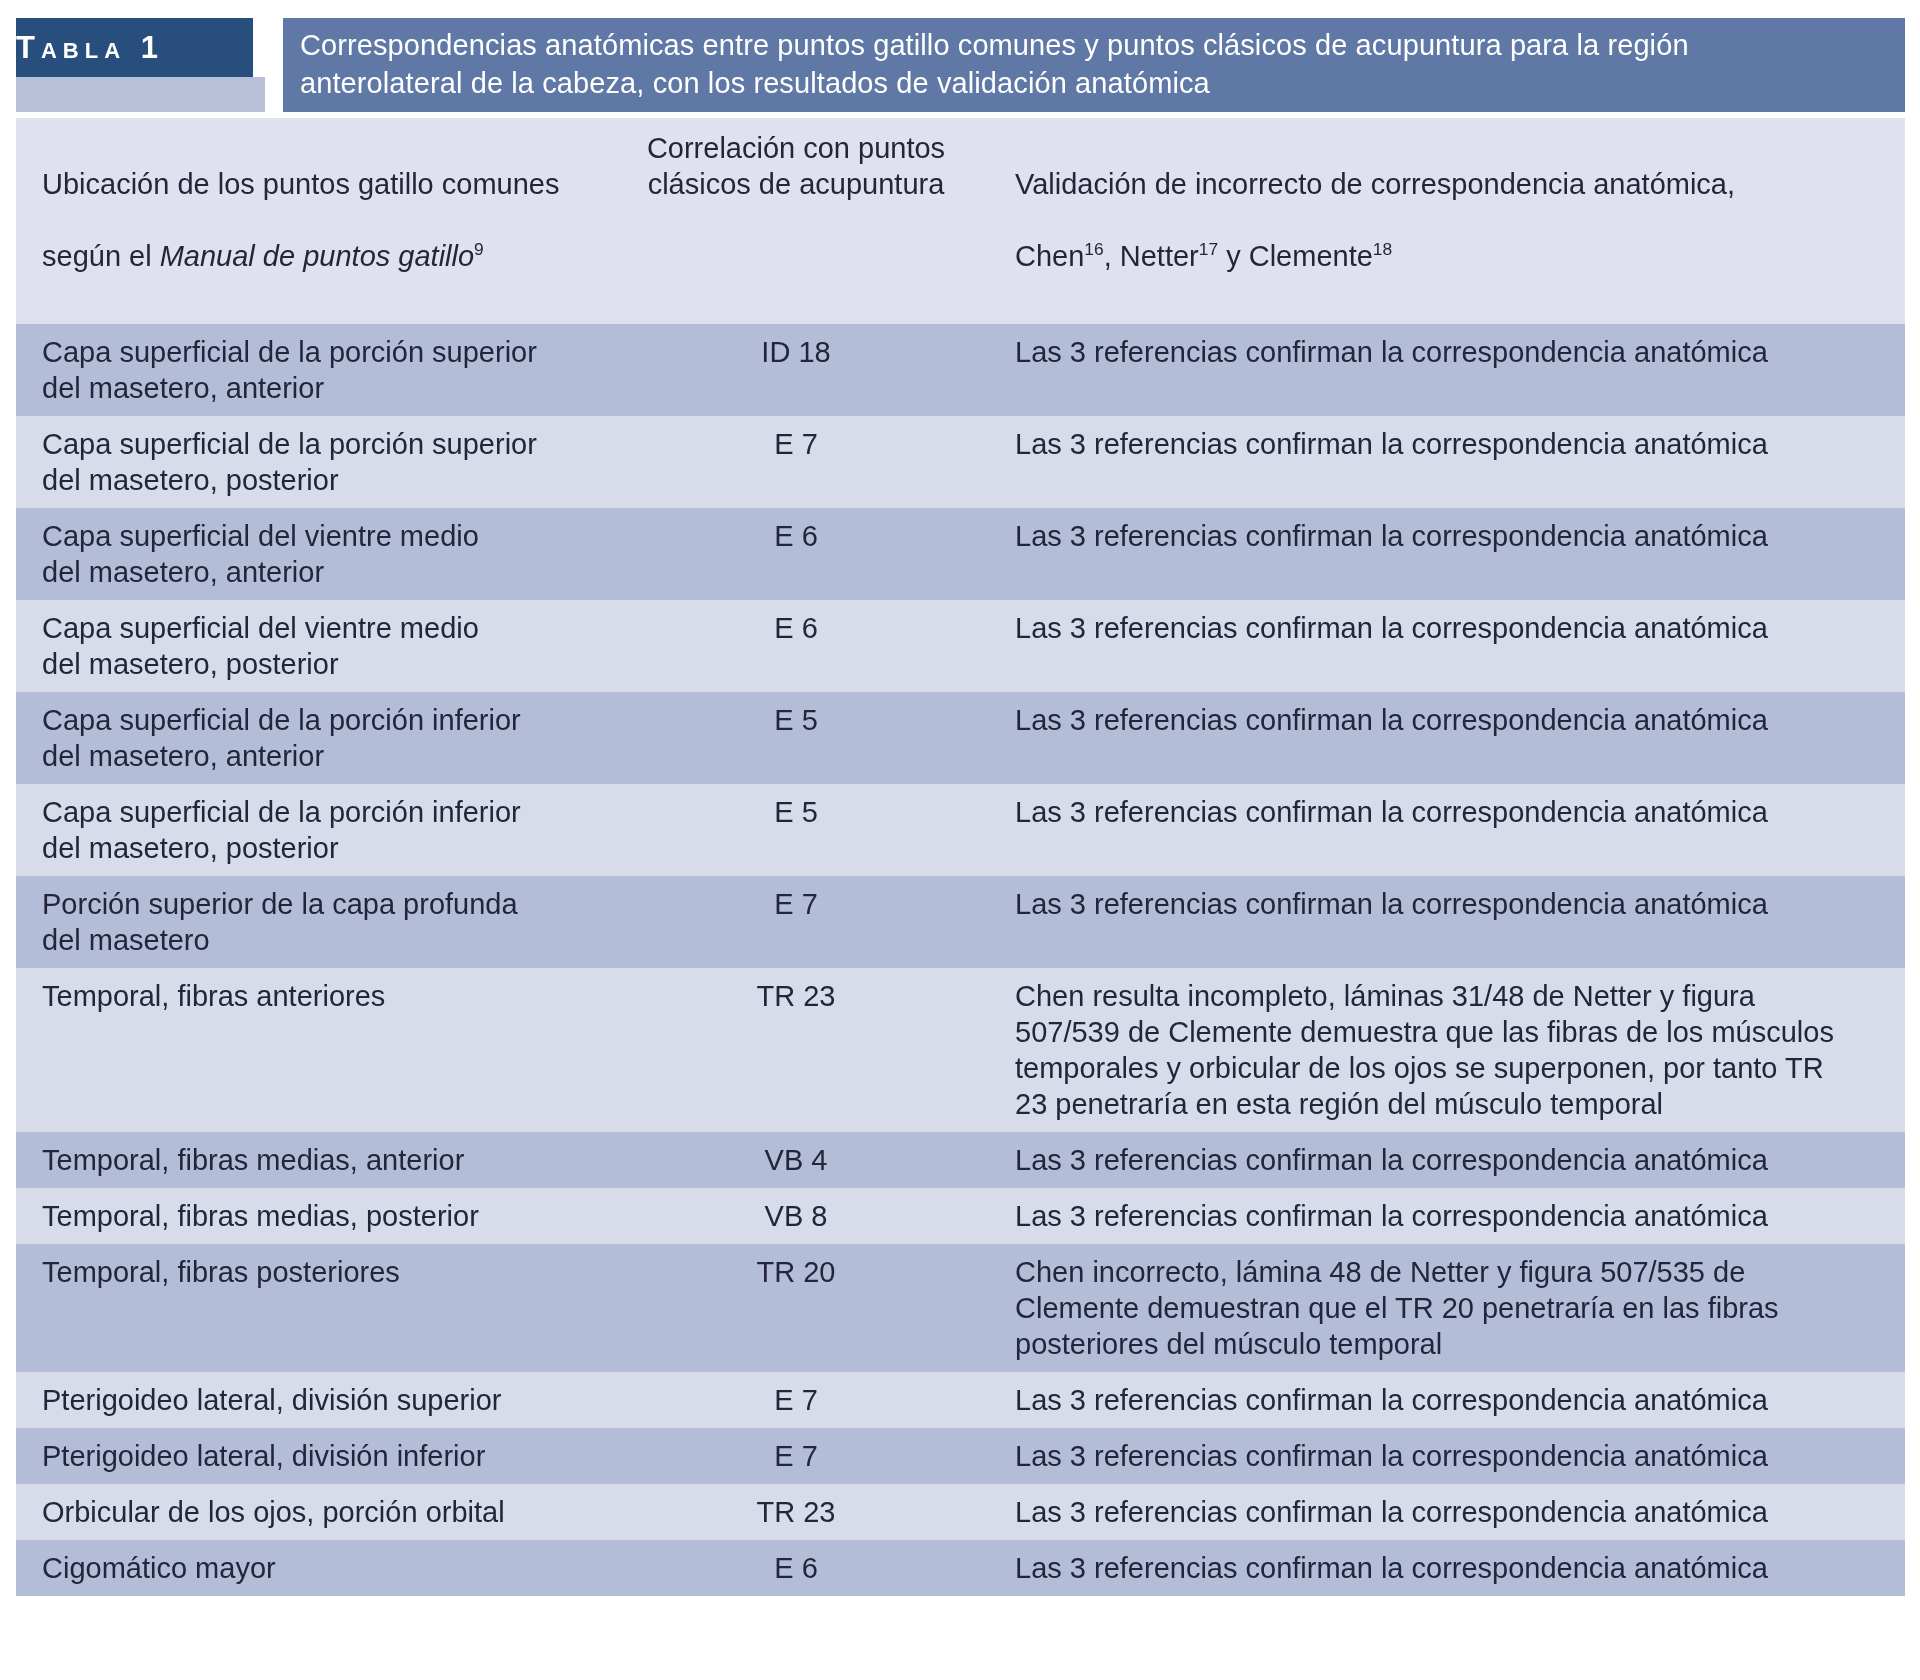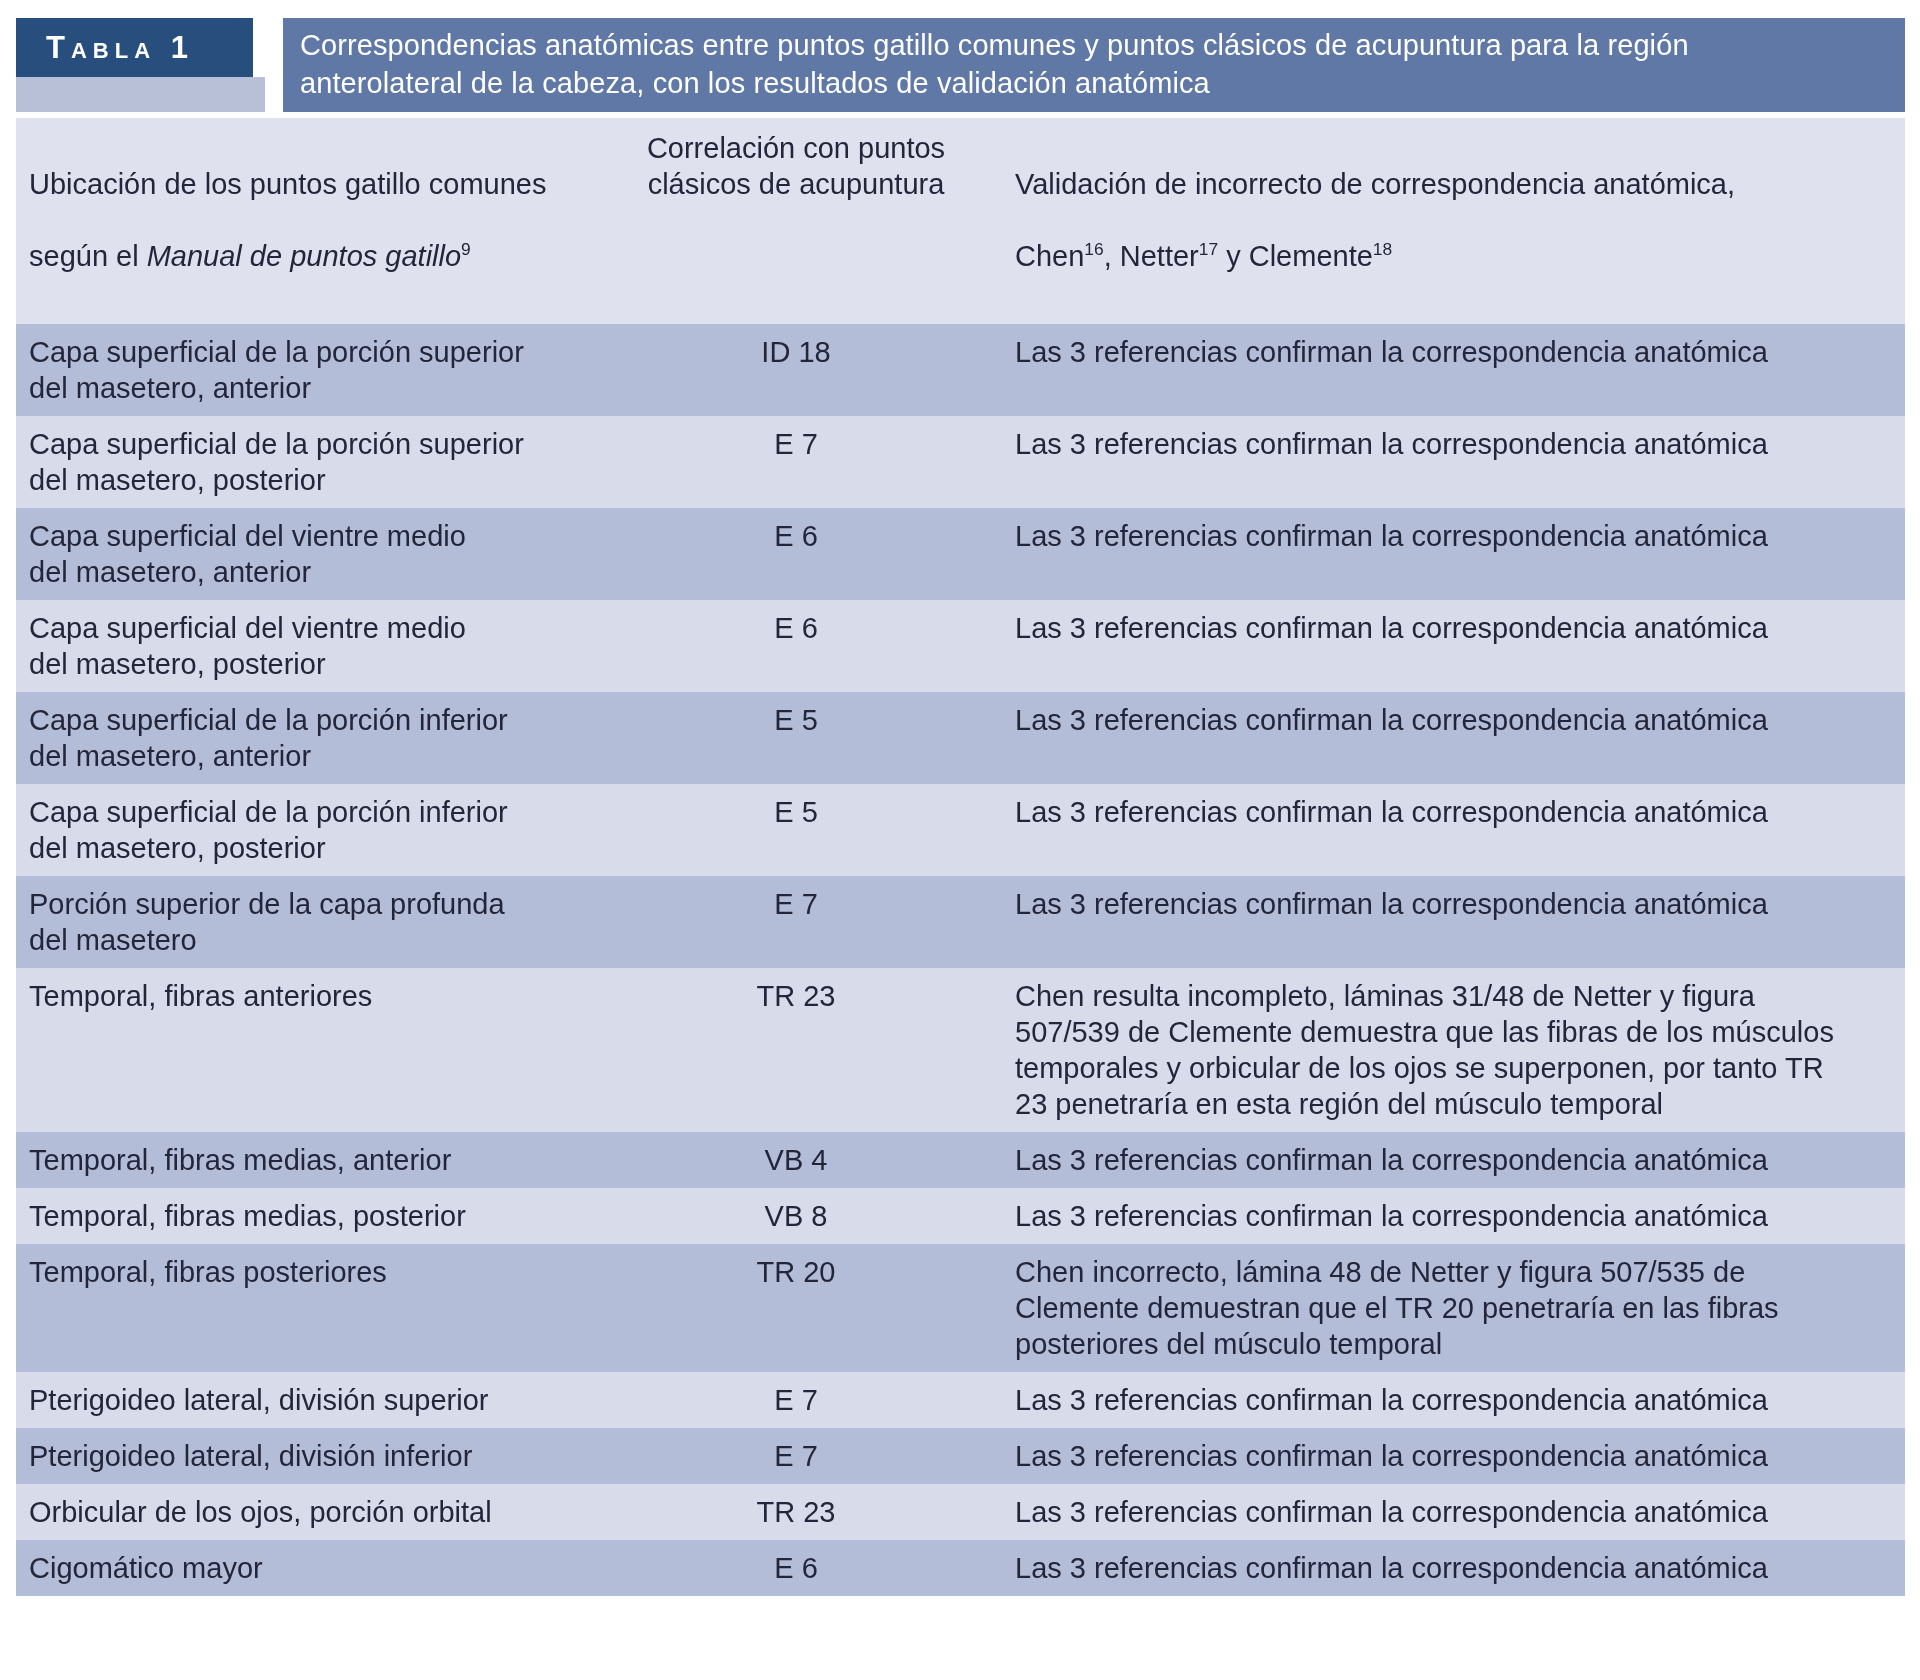--- a/index.html
+++ b/index.html
@@ -15,21 +15,21 @@
     margin: 18px 15px 0 16px;
   }
 
   
   .header-band { position: relative; height: 94px; }
   .tabla-box {
     position: absolute; left: 0; top: 0;
     width: 237px; height: 59px;
     background: #274e7d;
     display: flex; align-items: center;
-    padding-left: 30px; box-sizing: border-box;
+    box-sizing: border-box;
   }
   .tabla-label {
     color: #ffffff;
     font-size: 31px;
     font-weight: 600;
     letter-spacing: 6px;
     font-variant: small-caps;
   }
   .tabla-strip {
     position: absolute; left: 0; top: 59px;
@@ -50,21 +50,21 @@
     white-space: pre-line;
     letter-spacing: 0.1px;
   }
 
   
   .grid {
     display: grid;
     grid-template-columns: 590px 380px 1fr;
     box-sizing: border-box;
   }
-  .c1 { padding-left: 13px; white-space: pre-line; }
+  .c1 { padding-left: 26px; white-space: pre-line; }
   .c2 { text-align: center; }
   .c3 { padding-left: 29px; padding-right: 24px; white-space: pre-line; }
 
   
   .col-header-row {
     margin-top: 6px;
     background: #dfe2ee;
     padding: 12px 0 14px 0;
     font-size: 29px;
     line-height: 36px;

